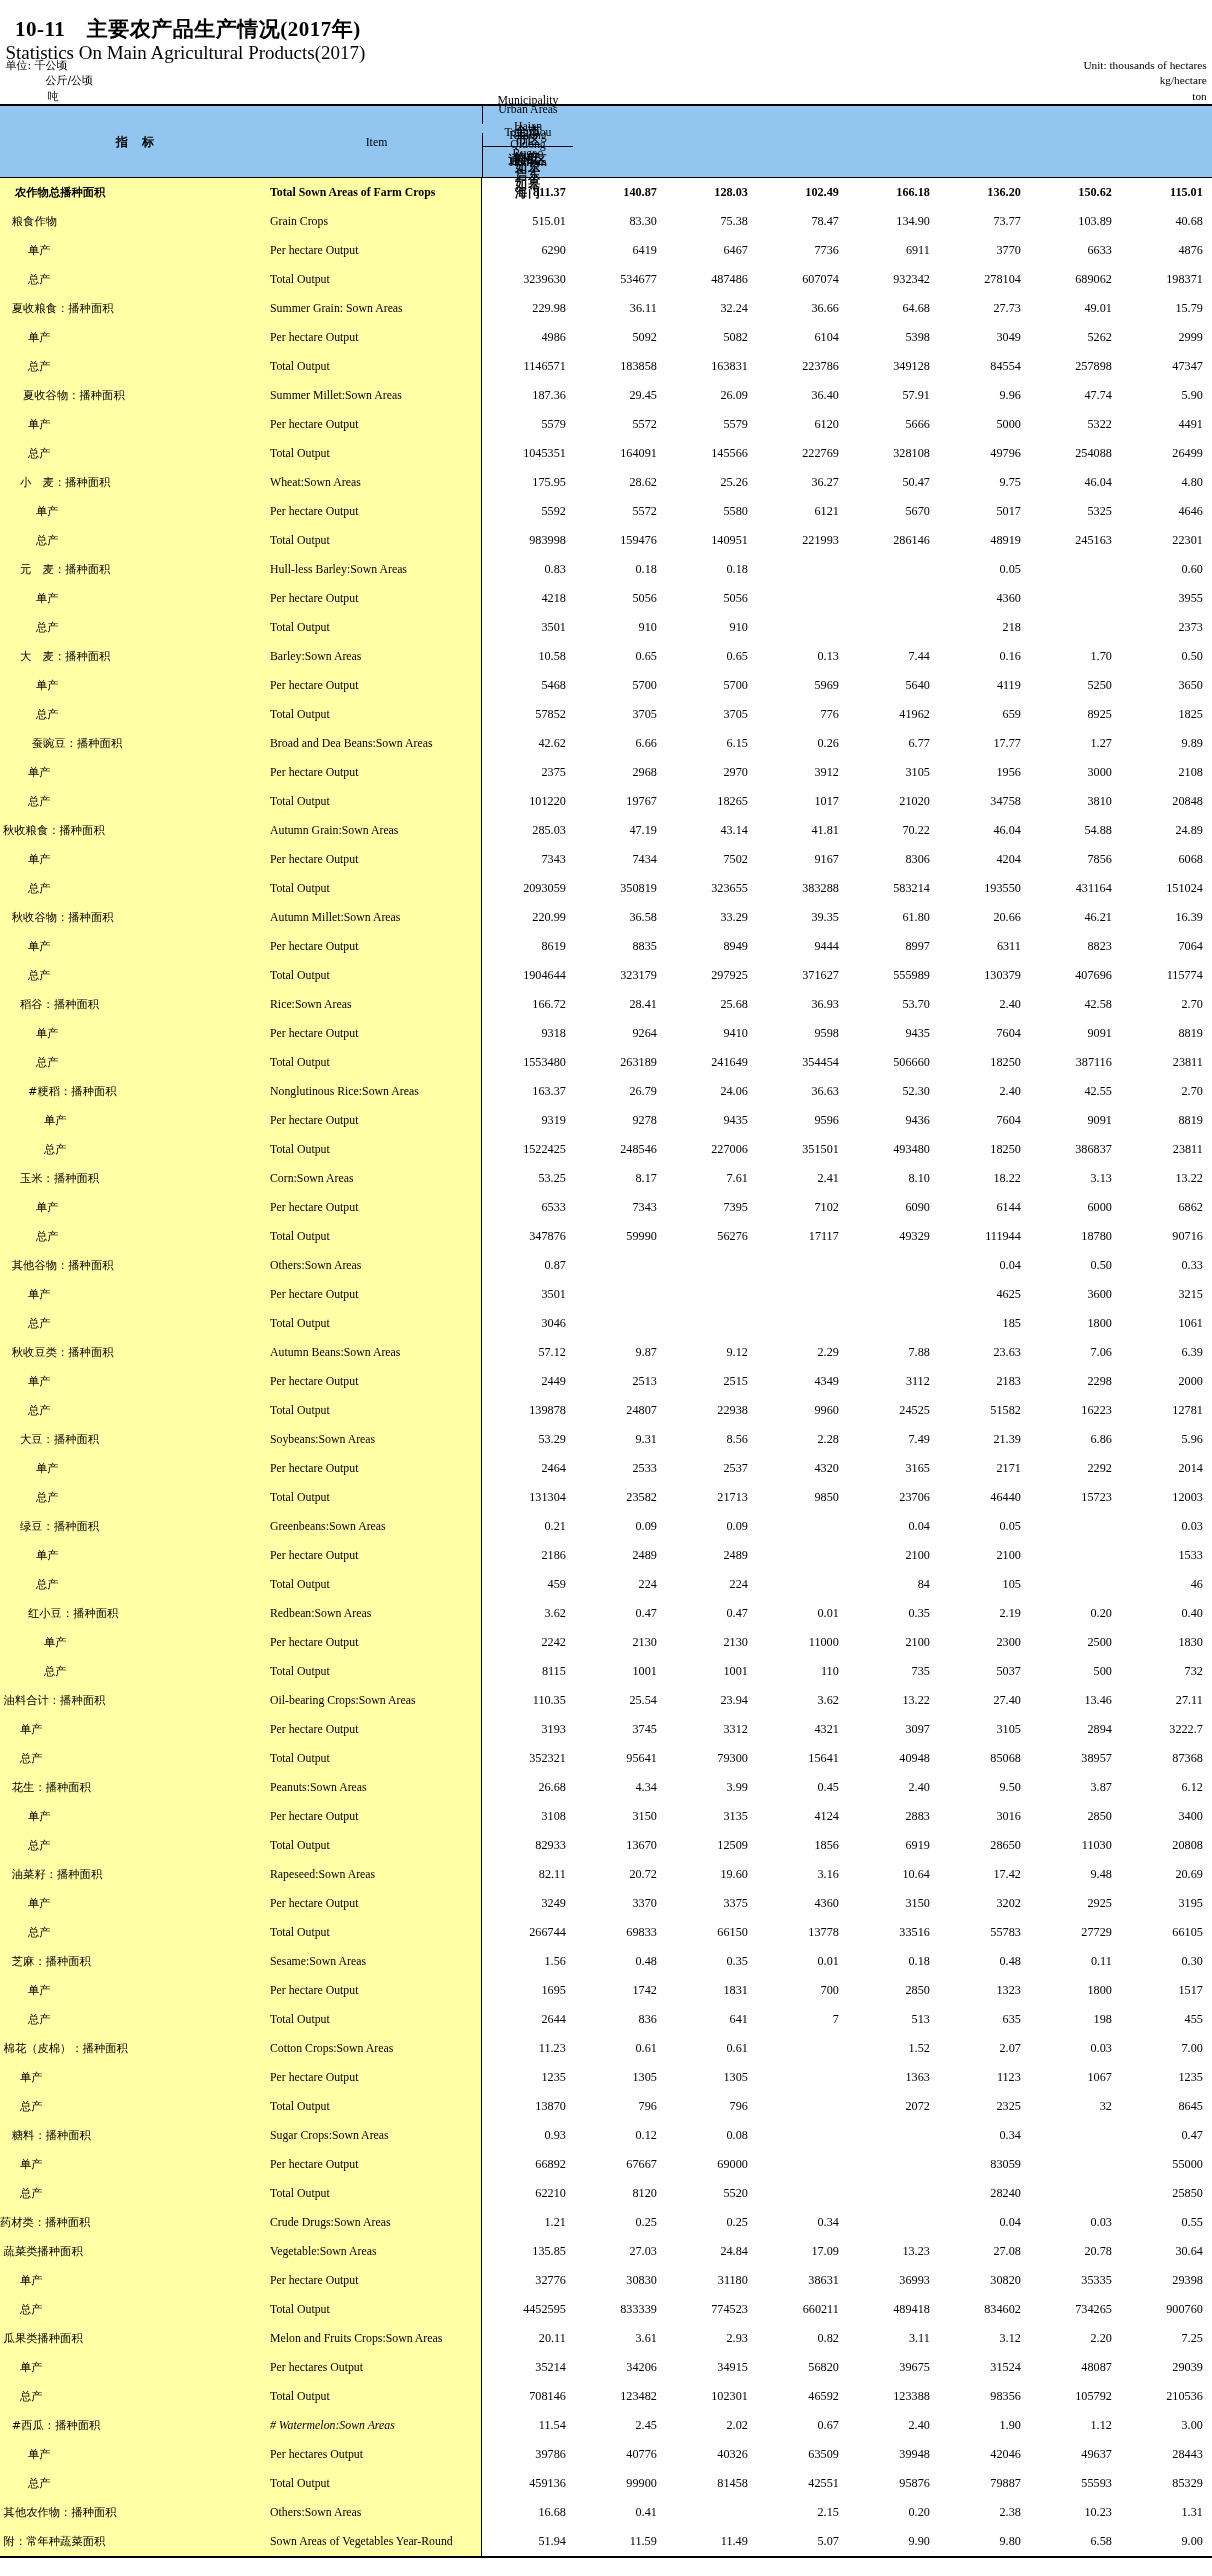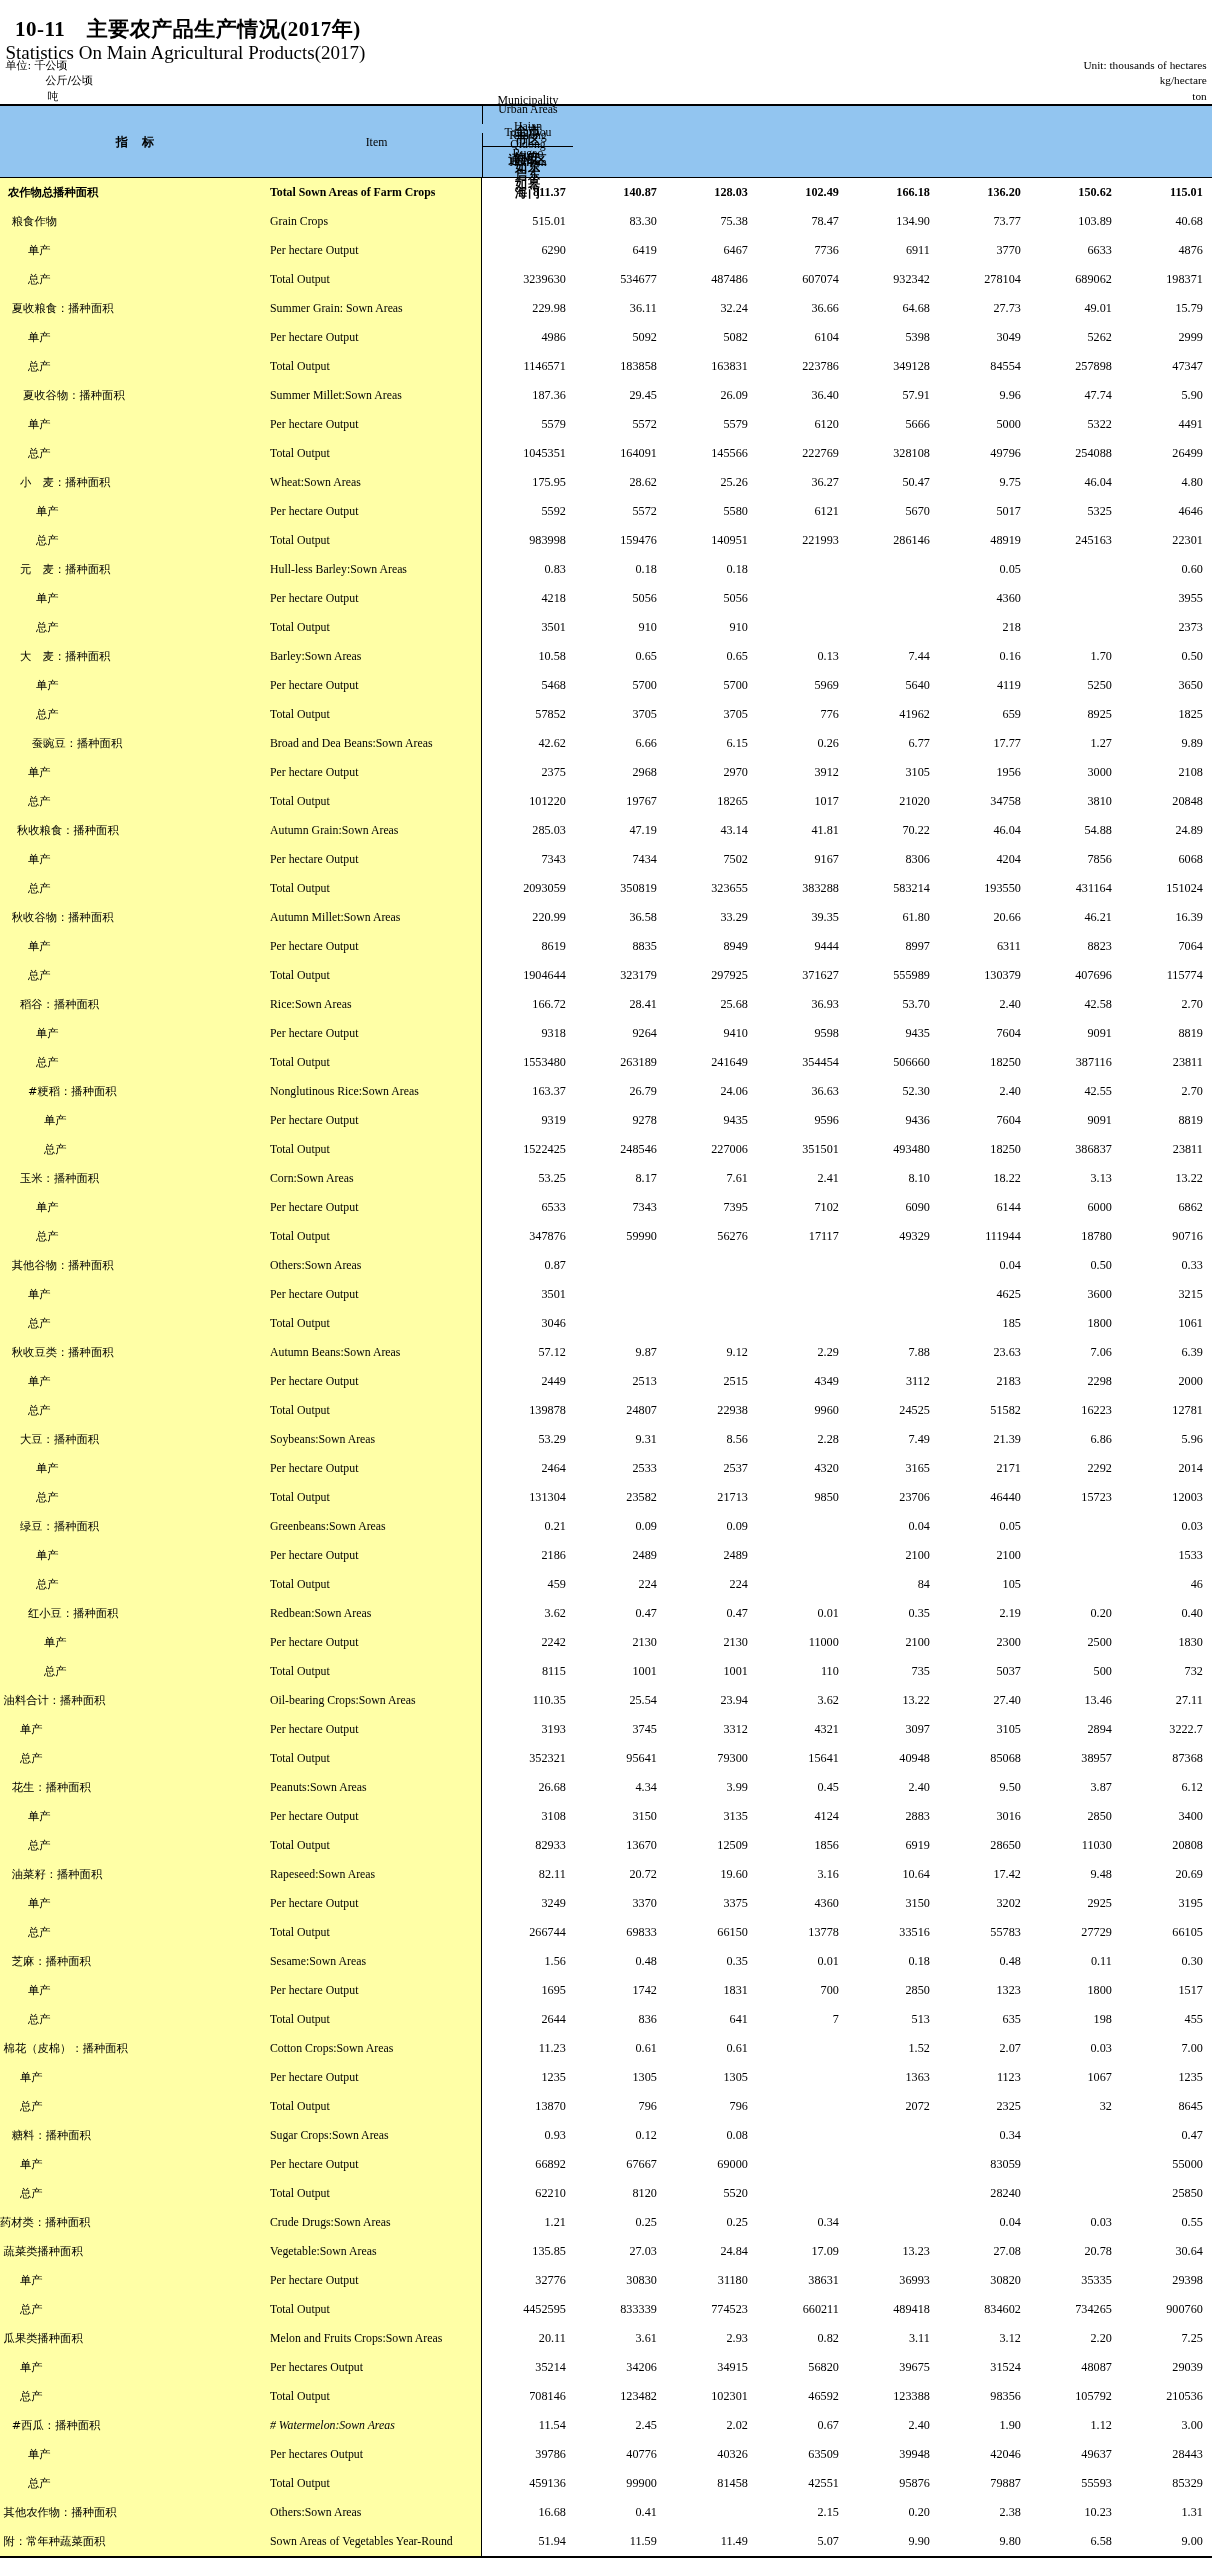--- a/index.html
+++ b/index.html
@@ -104,21 +104,21 @@
         </div>
         <div class="h-cell h-col">
           <div class="h-cn">海门</div>
           <div class="h-en">Haimen</div>
         </div>
       </div>
   </div>
   <div class="tbody">
       <div class="row bold">
         <div class="r-label">
-          <span class="r-cn" style="padding-left: 8px;">农作物总播种面积</span>
+          <span class="r-cn" style="padding-left: 15px;">农作物总播种面积</span>
           <span class="r-en">Total Sown Areas of Farm Crops</span>
         </div>
         <div class="v">811.37</div>
         <div class="v">140.87</div>
         <div class="v">128.03</div>
         <div class="v">102.49</div>
         <div class="v">166.18</div>
         <div class="v">136.20</div>
         <div class="v">150.62</div>
         <div class="v">115.01</div>
@@ -412,21 +412,21 @@
         <div class="v">19767</div>
         <div class="v">18265</div>
         <div class="v">1017</div>
         <div class="v">21020</div>
         <div class="v">34758</div>
         <div class="v">3810</div>
         <div class="v">20848</div>
       </div>
       <div class="row">
         <div class="r-label">
-          <span class="r-cn" style="padding-left: 17px;">秋收粮食：播种面积</span>
+          <span class="r-cn" style="padding-left: 3px;">秋收粮食：播种面积</span>
           <span class="r-en">Autumn Grain:Sown Areas</span>
         </div>
         <div class="v">285.03</div>
         <div class="v">47.19</div>
         <div class="v">43.14</div>
         <div class="v">41.81</div>
         <div class="v">70.22</div>
         <div class="v">46.04</div>
         <div class="v">54.88</div>
         <div class="v">24.89</div>

